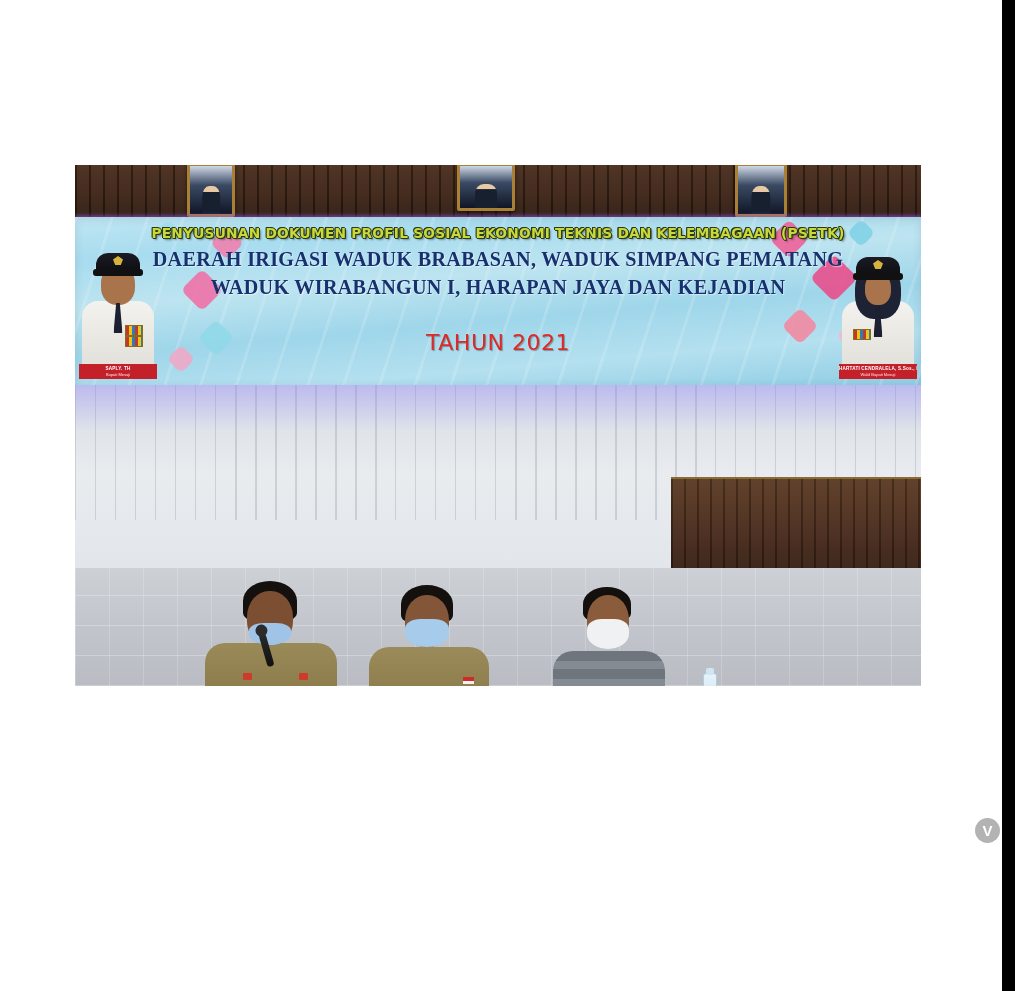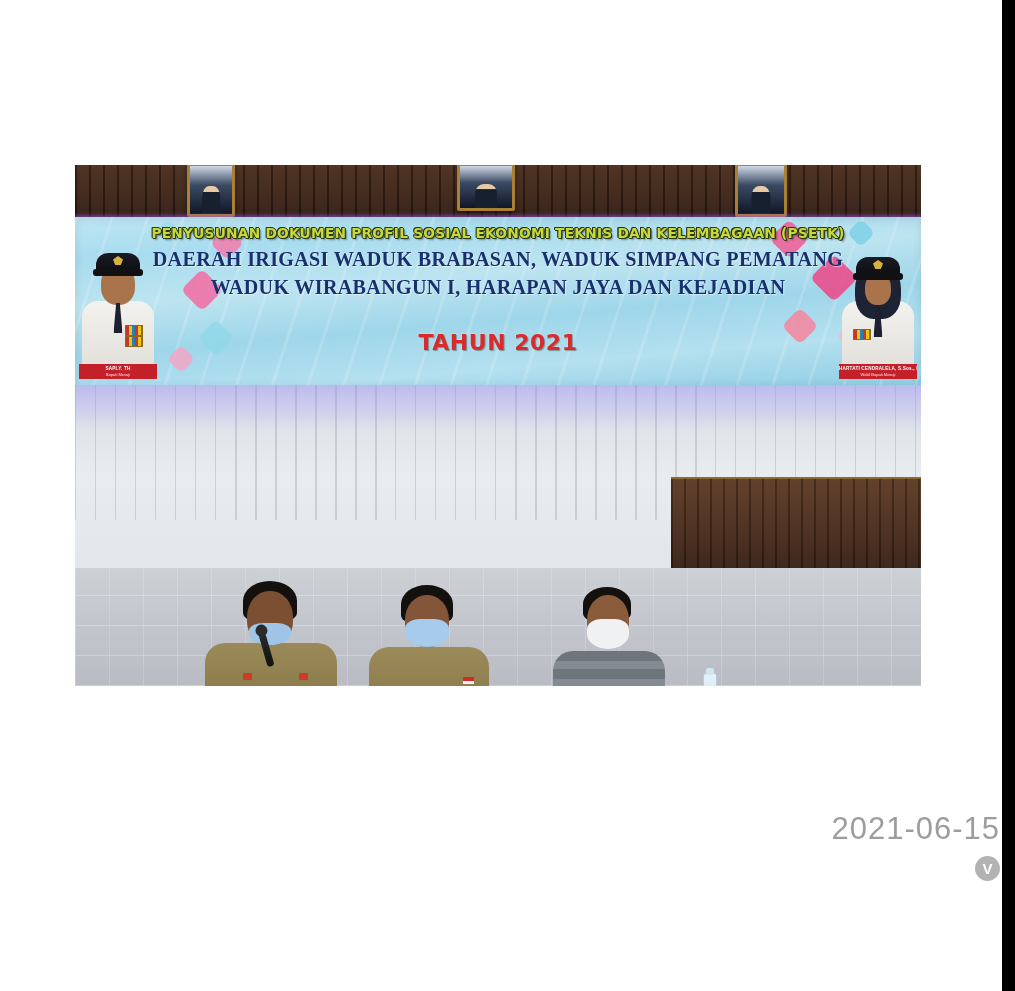--- a/index.html
+++ b/index.html
@@ -103,21 +103,21 @@
   #b-main2{top:58px;}
   #b-sub{
     top:90px;font-size:10.5px;font-weight:bold;
     font-family:"DejaVu Sans", sans-serif;
     color:#bccd3c;letter-spacing:.1px;
     text-shadow:-1px 0 #2b3a12,1px 0 #2b3a12,0 -1px #2b3a12,0 1px #2b3a12,
       1px 1px 1px rgba(0,0,0,.45);
     transform:scaleX(1.0);
   }
   #b-year{
-    top:113px;font-size:22px;font-weight:bold;
+    top:113px;font-size:22px;font-weight:normal;
     font-family:"DejaVu Sans", sans-serif;
     color:#d92b2b;letter-spacing:.5px;
     text-shadow:1px 1px 1px rgba(0,0,0,.35), 0 0 2px rgba(255,255,255,.5);
   }
   
   .official{
     position:absolute;bottom:0;width:78px;height:152px;overflow:hidden;
   }
   #official-left{left:4px;}
   #official-right{right:4px;}
@@ -341,19 +341,18 @@
                              linear-gradient(180deg,#6f757c,#4e545a);"></div>
       <div class="p-hair" style="left:30px;top:0px;width:48px;height:34px;"></div>
       <div class="p-head" style="left:34px;top:8px;width:42px;height:52px;background:#8a5c3c;"></div>
       <div class="p-mask" style="left:34px;top:32px;width:42px;height:30px;background:#f0f1f2;"></div>
     </div>
 
   </div>
 </div>
 
 <div id="caption">
-  <div id="cap-date">2021-06-15</div>
   <div id="cap-row">
     <div id="vivo-badge">V</div>
   </div>
 </div>
 
 <div id="right-bar"></div>
 
 </body></html>

